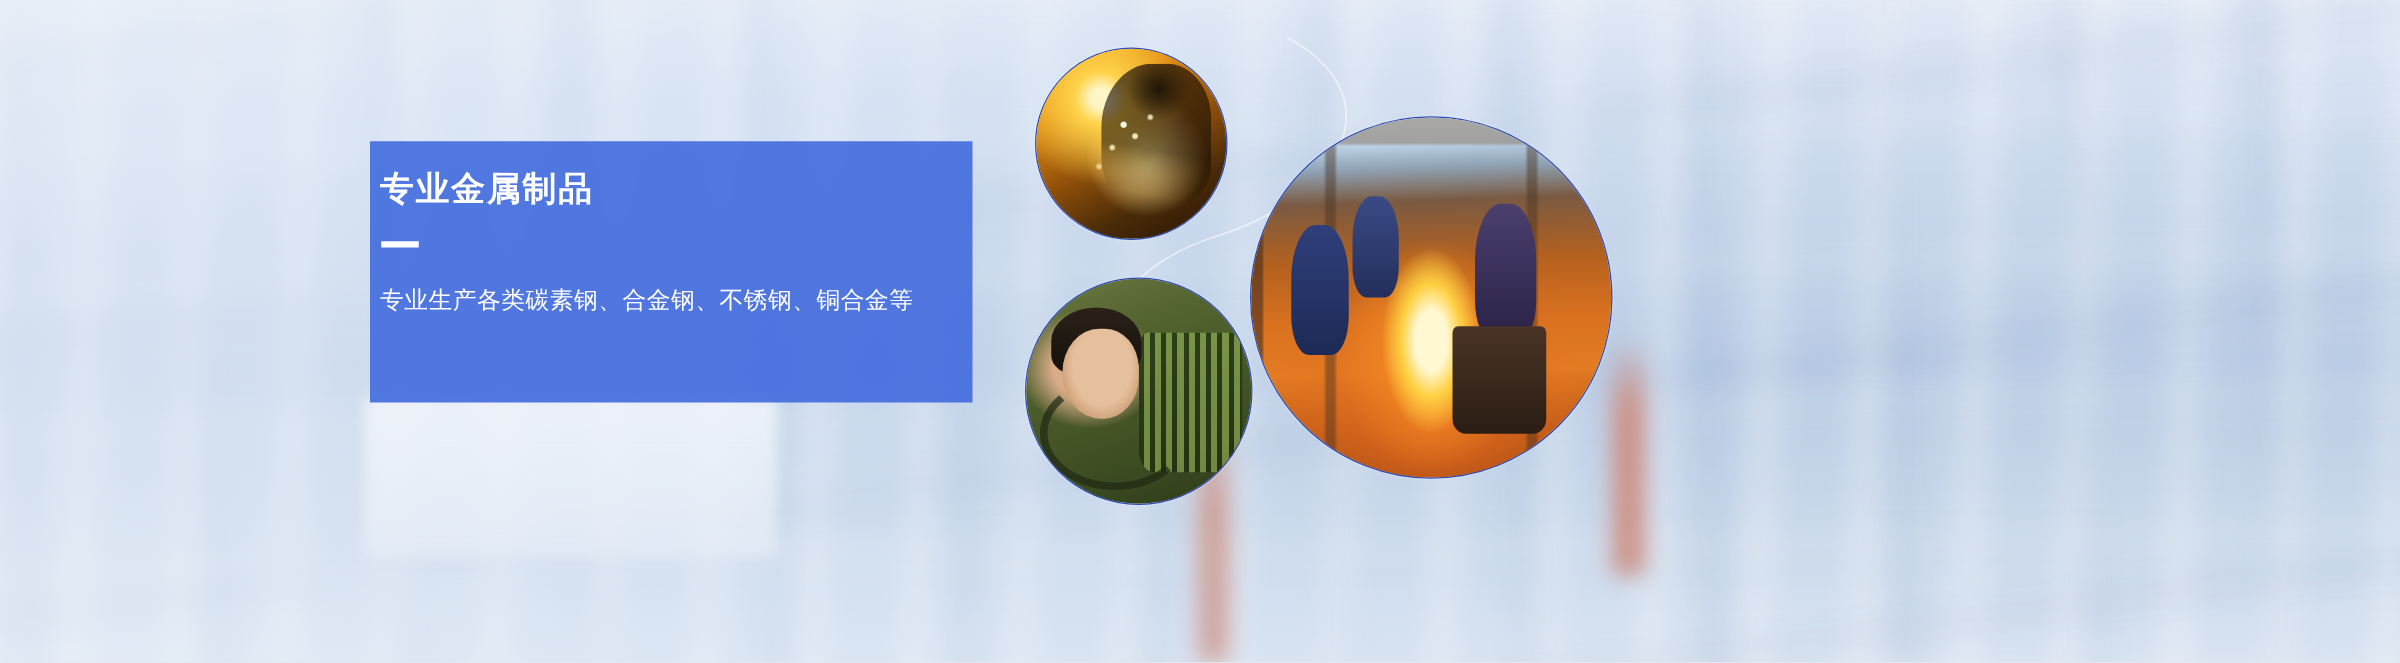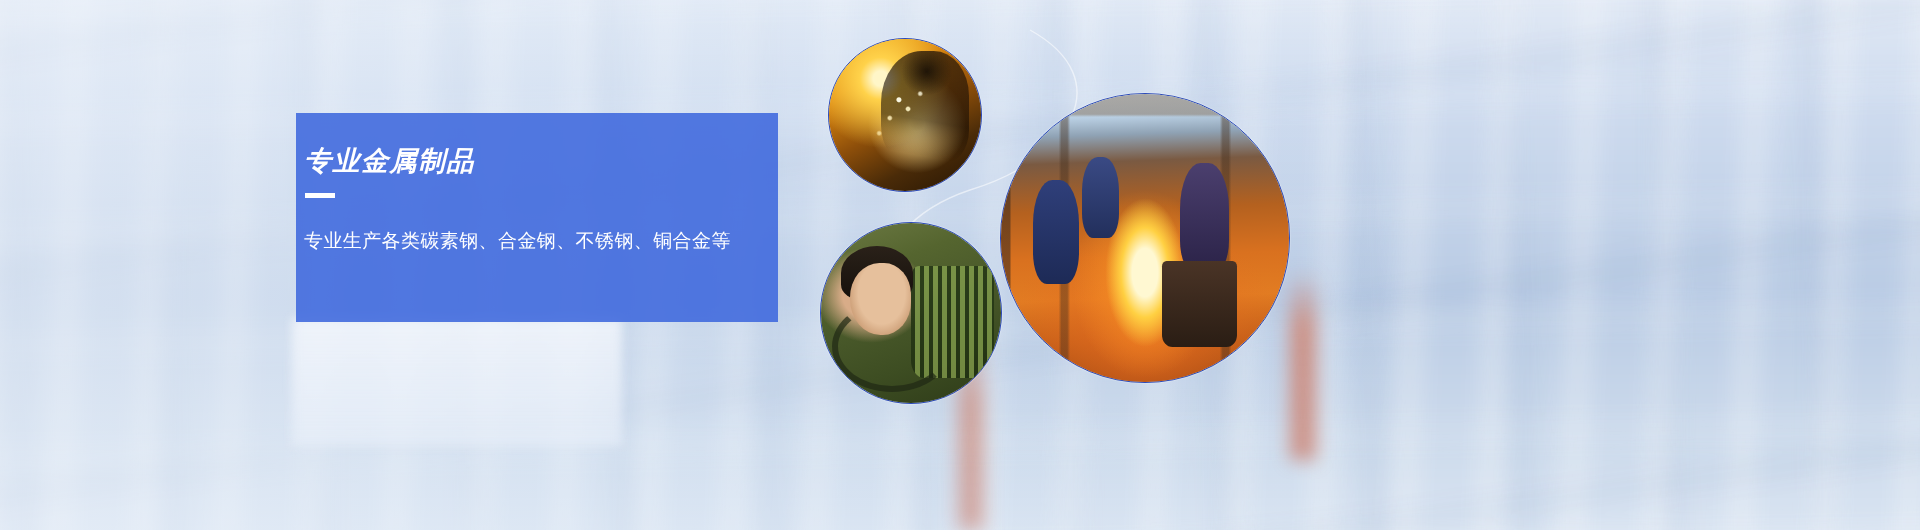--- a/index.html
+++ b/index.html
@@ -113,21 +113,21 @@
   .card-desc{
     position:absolute;
     color:#ffffff;
     font-size:19px;font-weight:400;
     line-height:31px;
     letter-spacing:.4px;
     white-space:nowrap;
     text-align:center;
   }
   .text-layer{position:absolute;left:296px;top:113px;width:482px;height:209px;}
-  .text-layer .card-title{left:8px;top:30px;font-style:italic;}
+  .text-layer .card-title{left:8px;top:20px;}
   .text-layer .card-dash{left:9px;top:80px;}
   .text-layer .card-desc{left:8px;top:112px;}
 
   
   .circ{
     position:absolute;
     border-radius:50%;
     overflow:hidden;
     border:1.5px solid #2b49b8;
     box-shadow:0 0 0 1px rgba(255,255,255,.18);

